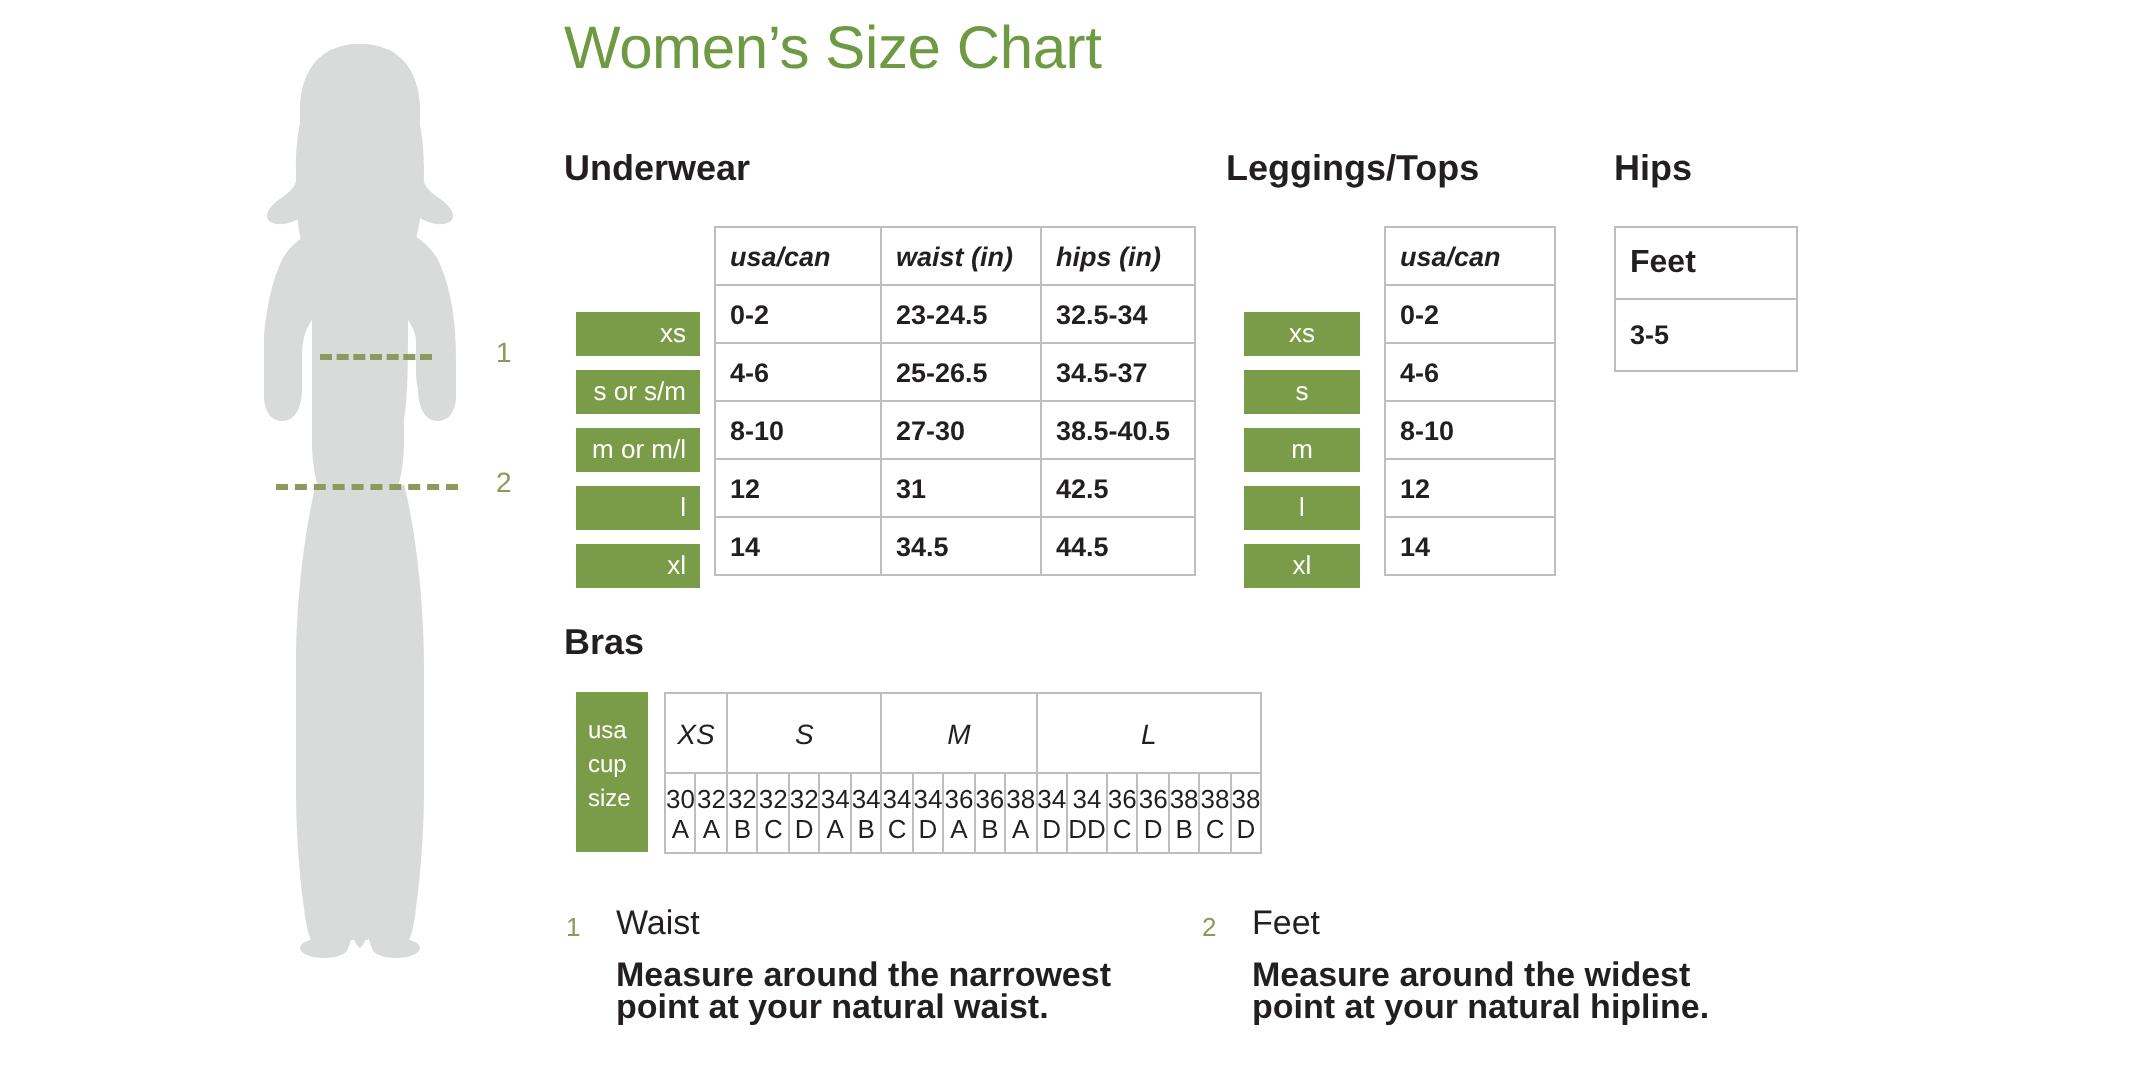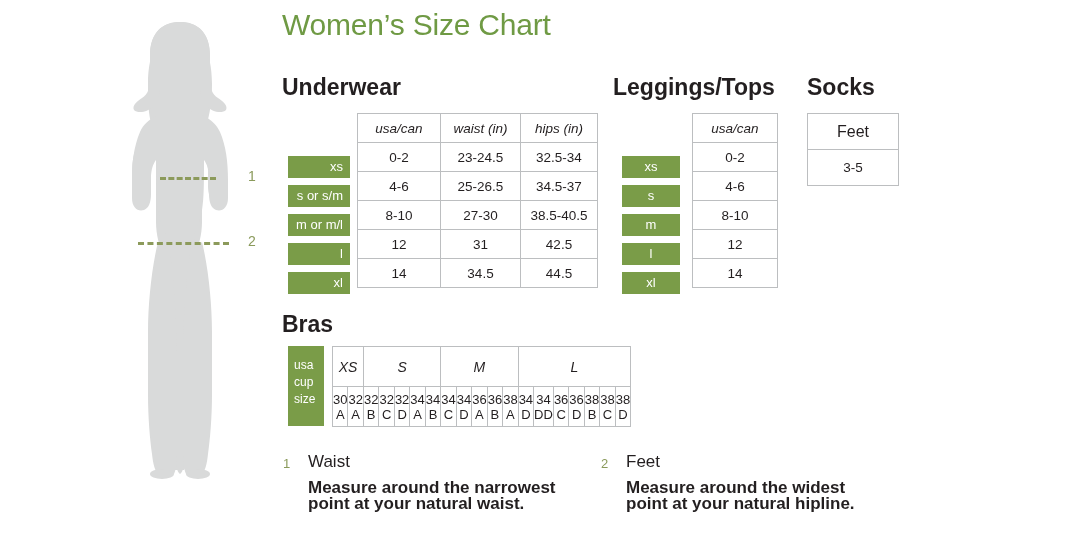--- a/index.html
+++ b/index.html
@@ -41,21 +41,21 @@
     position: absolute;
     font-size: 14px;
     color: #8a9a5b;
   }
   .measure-num.n1 { left: 148px; top: 146px; }
   .measure-num.n2 { left: 148px; top: 211px; }
 
   
   .sec-head {
     position: absolute;
-    font-size: 23px;
+    font-size: 18px;
     font-weight: bold;
     color: #231f20;
   }
   #head-underwear { left: 282px; top: 74px; }
   #head-leggings  { left: 613px; top: 74px; }
   #head-socks     { left: 807px; top: 74px; }
   #head-bras      { left: 282px; top: 311px; }
 
   
   .swatch-col { position: absolute; }
@@ -77,22 +77,22 @@
   
   table.grid {
     position: absolute;
     border-collapse: collapse;
     font-size: 13.5px;
     color: #231f20;
   }
   table.grid th, table.grid td {
     border: 1px solid #bcbec0;
     padding: 0 7px;
-    text-align: center;
-    font-weight: normal;
+    text-align: left;
+    font-weight: bold;
     vertical-align: middle;
     white-space: nowrap;
   }
   table.grid th { font-style: italic; }
   table.grid tr { height: 29px; }
 
   #tbl-underwear { left: 357px; top: 113px; }
   #tbl-underwear th:nth-child(1), #tbl-underwear td:nth-child(1) { width: 83px; }
   #tbl-underwear th:nth-child(2), #tbl-underwear td:nth-child(2) { width: 80px; }
   #tbl-underwear th:nth-child(3), #tbl-underwear td:nth-child(3) { width: 77px; }
@@ -319,21 +319,21 @@
       </tr>
     <tr>
         <td>12</td>
       </tr>
     <tr>
         <td>14</td>
       </tr>
   </tbody>
 </table>
 
-<div class="sec-head" id="head-socks">Socks</div>
+<div class="sec-head" id="head-socks">Hips</div>
 
 <table class="grid" id="tbl-socks">
   <thead>
     <tr>
       <th>Feet</th>
     </tr>
   </thead>
   <tbody>
     <tr>
         <td>3-5</td>

